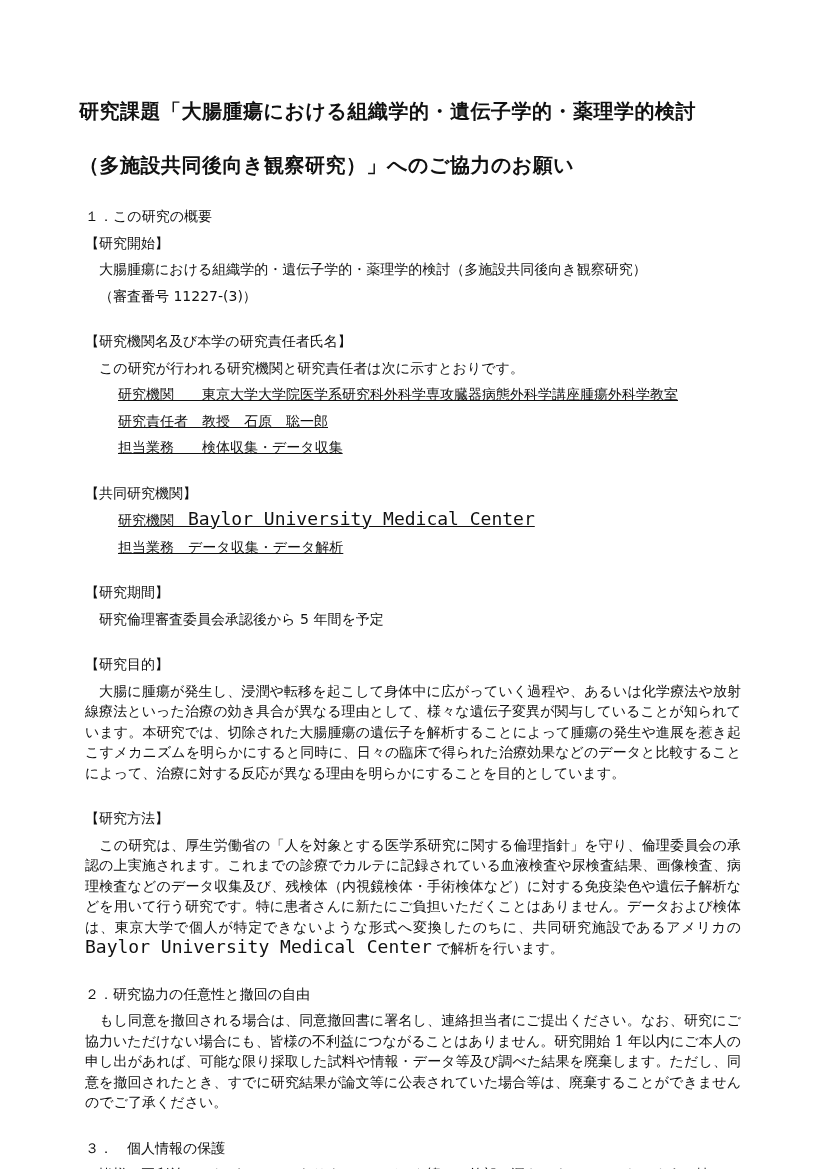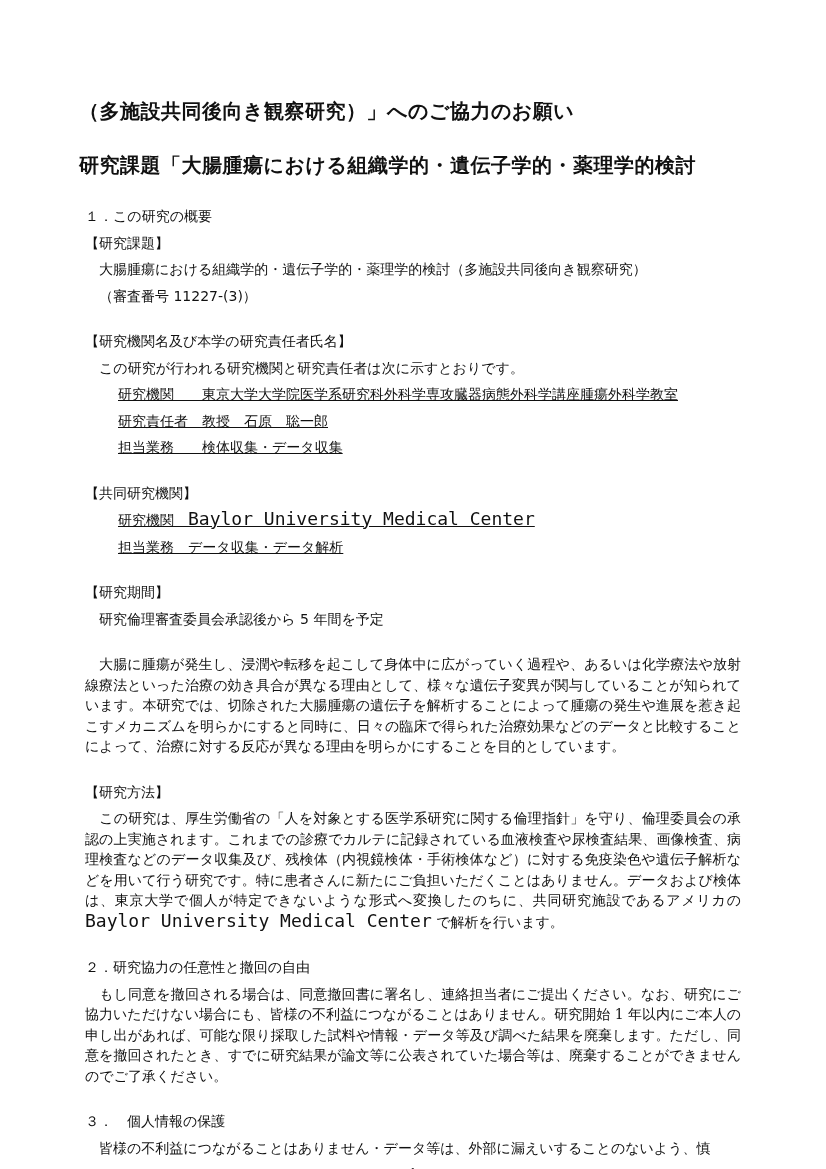--- a/index.html
+++ b/index.html
@@ -38,27 +38,27 @@
     font-size: 14px;
     margin-top: 2px;
   }
 </style>
 </head>
 <body>
 
 <div class="page">
 
   <h1 class="doc-title">
+    <span class="title-line">研究課題「大腸腫瘍における組織学的・遺伝子学的・薬理学的検討</span>
     <span class="title-line">（多施設共同後向き観察研究）」へのご協力のお願い</span>
-    <span class="title-line">研究課題「大腸腫瘍における組織学的・遺伝子学的・薬理学的検討</span>
   </h1>
 
   <section>
     <p>１．この研究の概要</p>
-    <p>【研究課題】</p>
+    <p>【研究開始】</p>
     <p class="ind1">大腸腫瘍における組織学的・遺伝子学的・薬理学的検討（多施設共同後向き観察研究）</p>
     <p class="ind1">（審査番号 11227-(3)）</p>
 
     <div class="gap"></div>
 
     <p>【研究機関名及び本学の研究責任者氏名】</p>
     <p class="ind1">この研究が行われる研究機関と研究責任者は次に示すとおりです。</p>
     <p class="ind2">研究機関　　東京大学大学院医学系研究科外科学専攻臓器病態外科学講座腫瘍外科学教室</p>
     <p class="ind2">研究責任者　教授　石原　聡一郎</p>
     <p class="ind2">担当業務　　検体収集・データ収集</p>
@@ -69,20 +69,21 @@
     <p class="ind2"><span>研究機関　</span><span class="latin">Baylor University Medical Center</span></p>
     <p class="ind2">担当業務　データ収集・データ解析</p>
 
     <div class="gap"></div>
 
     <p>【研究期間】</p>
     <p class="ind1">研究倫理審査委員会承認後から 5 年間を予定</p>
 
     <div class="gap"></div>
 
+    <p>【研究目的】</p>
     <p class="para">　大腸に腫瘍が発生し、浸潤や転移を起こして身体中に広がっていく過程や、あるいは化学療法や放射線療法といった治療の効き具合が異なる理由として、様々な遺伝子変異が関与していることが知られています。本研究では、切除された大腸腫瘍の遺伝子を解析することによって腫瘍の発生や進展を惹き起こすメカニズムを明らかにすると同時に、日々の臨床で得られた治療効果などのデータと比較することによって、治療に対する反応が異なる理由を明らかにすることを目的としています。</p>
 
     <div class="gap"></div>
 
     <p>【研究方法】</p>
     <p class="para"><span>　この研究は、厚生労働省の「人を対象とする医学系研究に関する倫理指針」を守り、倫理委員会の承認の上実施されます。これまでの診療でカルテに記録されている血液検査や尿検査結果、画像検査、病理検査などのデータ収集及び、残検体（内視鏡検体・手術検体など）に対する免疫染色や遺伝子解析などを用いて行う研究です。特に患者さんに新たにご負担いただくことはありません。データおよび検体は、東京大学で個人が特定できないような形式へ変換したのちに、共同研究施設であるアメリカの </span><span class="latin">Baylor University Medical Center</span><span> で解析を行います。</span></p>
   </section>
 
   <div class="gap"></div>
 

